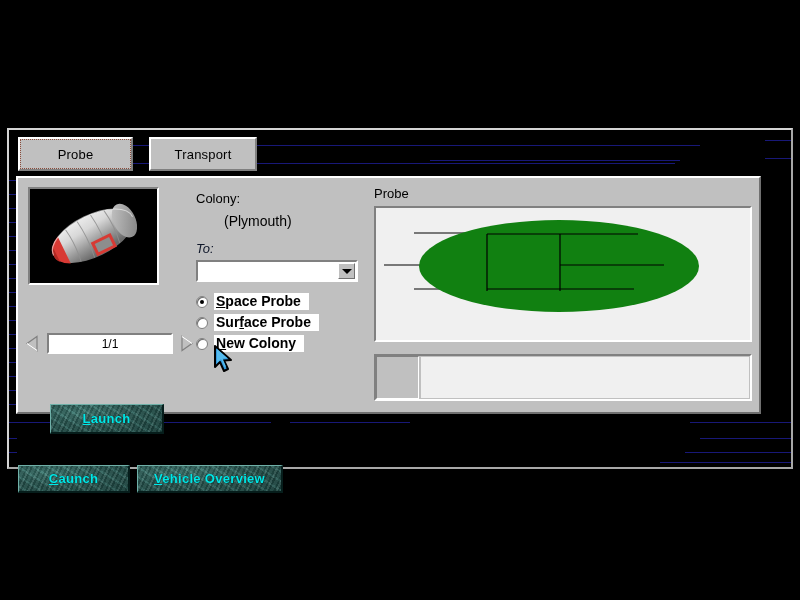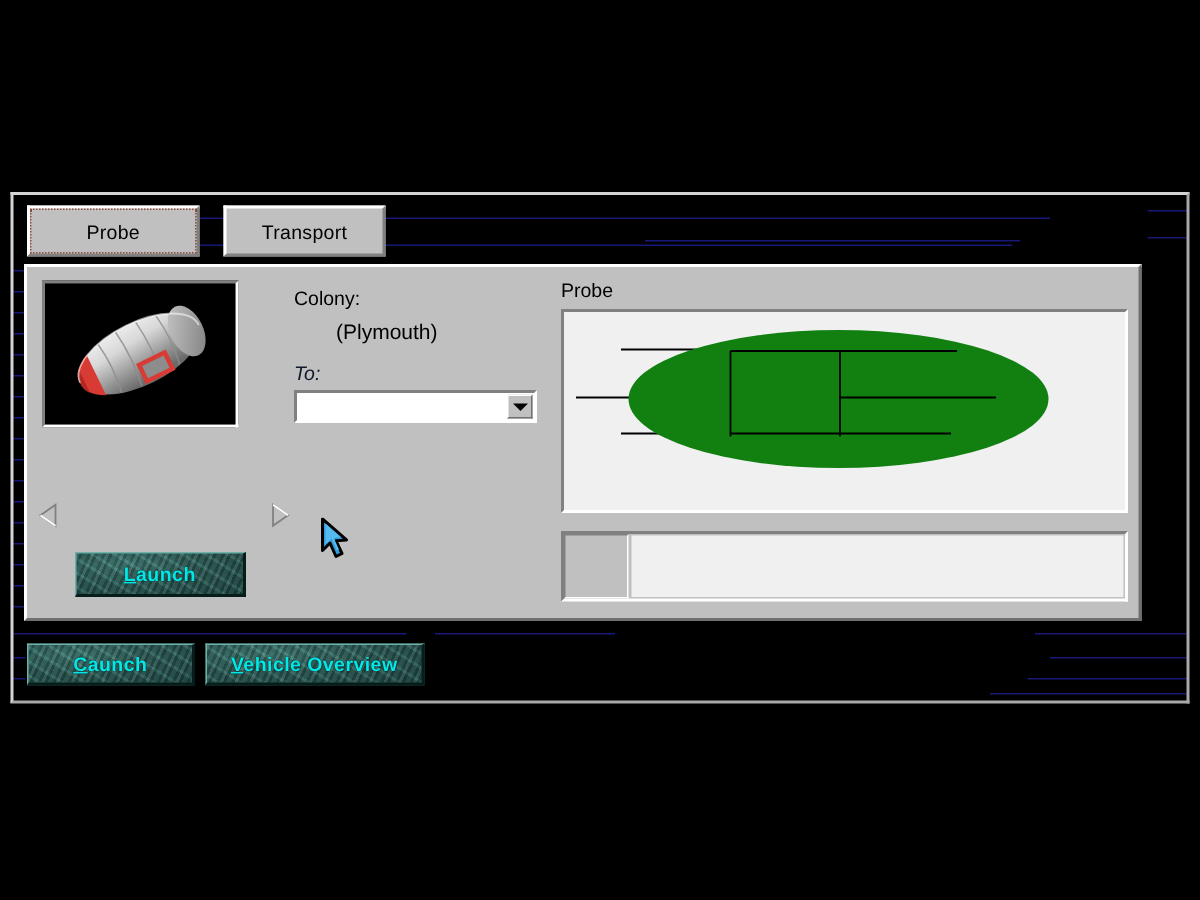--- a/index.html
+++ b/index.html
@@ -152,20 +152,21 @@
     box-sizing: border-box;
     display: flex;
     align-items: center;
     justify-content: center;
     color: #00e8e8;
     font-size: 13px;
     font-weight: bold;
     cursor: default;
     text-shadow: 0 0 1px rgba(0,0,0,.9);
     letter-spacing: 0.3px;
+    margin-top: 36px;
   }
   .metal-btn u { text-decoration: underline; }
   #launch-button {
     position: absolute;
     left: 32px; top: 190px;
     width: 114px; height: 30px;
   }
 
   
   #colony-label {
@@ -422,20 +423,23 @@
     </svg>
   </div>
 
   <div id="pager">
     <div class="tri-btn" id="pager-prev">
       <svg width="14" height="17" viewBox="0 0 14 17">
         <polygon points="2,8.5 12,1.5 12,15.5" fill="#c0c0c0" stroke="#808080" stroke-width="1.2"></polygon>
         <polyline points="12,15.5 2,8.5" fill="none" stroke="#ffffff" stroke-width="1.2"></polyline>
       </svg>
     </div>
+    <div id="pager-field">
+      <span>1/1</span>
+    </div>
     <div class="tri-btn" id="pager-next">
       <svg width="14" height="17" viewBox="0 0 14 17">
         <polygon points="12,8.5 2,1.5 2,15.5" fill="#c0c0c0" stroke="#808080" stroke-width="1.2"></polygon>
         <polyline points="2,1.5 12,8.5" fill="none" stroke="#ffffff" stroke-width="1.2"></polyline>
       </svg>
     </div>
   </div>
 
   <div class="metal-btn" id="launch-button">
     <span><u>L</u><span>aunch</span></span>
@@ -445,20 +449,34 @@
   <div id="colony-value">(Plymouth)</div>
   <div id="to-label">To:</div>
 
   <div id="to-combo">
     <span id="to-combo-value"></span>
     <div id="to-combo-arrow">
       <span class="caret"></span>
     </div>
   </div>
 
+  <div id="radio-group">
+    <div class="radio-row checked">
+      <span class="radio-dot"></span>
+      <span class="radio-label"><u>S</u><span>pace Probe</span></span>
+    </div>
+    <div class="radio-row">
+      <span class="radio-dot"></span>
+      <span class="radio-label"><span>Sur</span><u>f</u><span>ace Probe</span></span>
+    </div>
+    <div class="radio-row">
+      <span class="radio-dot"></span>
+      <span class="radio-label"><u>N</u><span>ew Colony</span></span>
+    </div>
+  </div>
 
   <div id="probe-group">
     <div id="probe-group-title">Probe</div>
 
     <div id="probe-canvas">
       <svg width="374" height="132" viewBox="0 0 374 132">
         <rect x="0" y="0" width="374" height="132" fill="#f0f0f0"></rect>
         <g stroke="#000000" stroke-width="1.2" fill="none">
           <line x1="38" y1="25" x2="262" y2="25"></line>
           <line x1="8" y1="57" x2="288" y2="57"></line>

